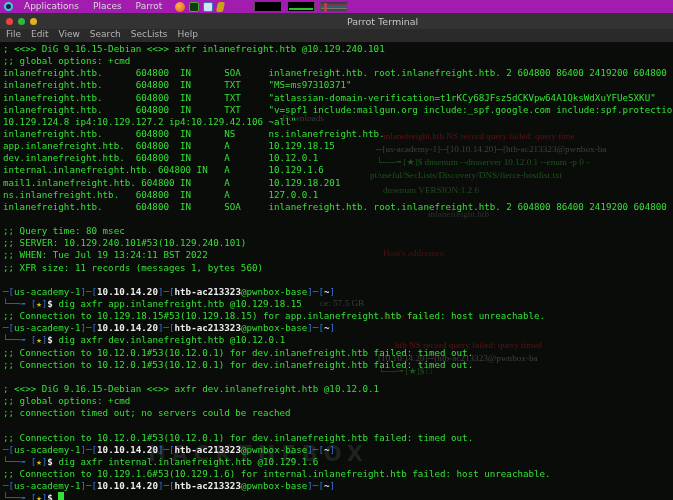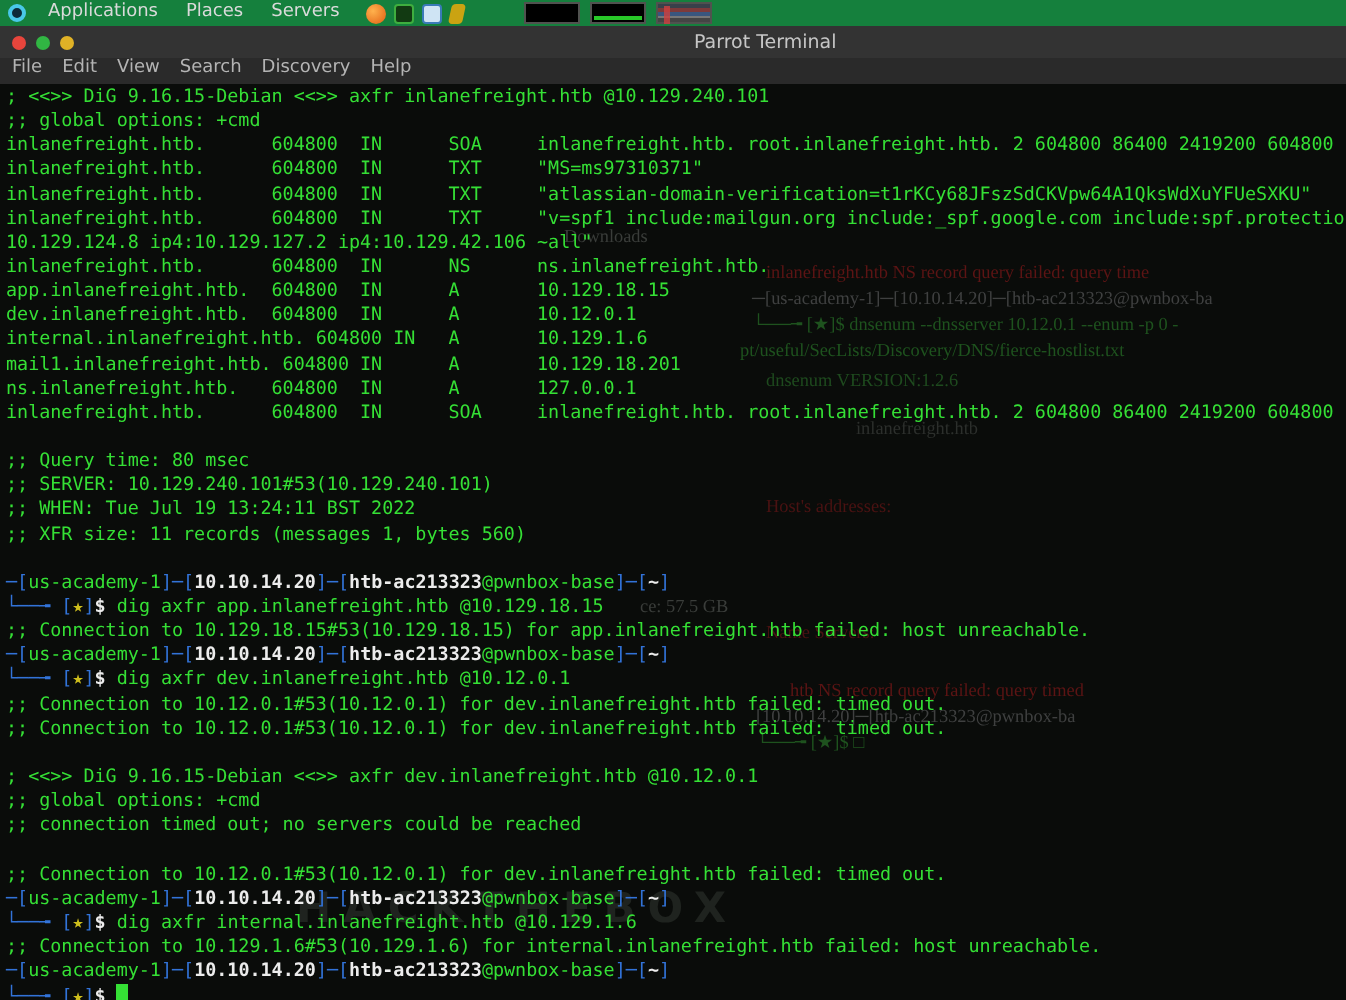--- a/index.html
+++ b/index.html
@@ -1,20 +1,20 @@
 <!DOCTYPE html>
 <html><head>
 <meta charset="utf-8">
 <style>
   html,body{margin:0;padding:0;background:#000;}
   .screen{position:relative;width:673px;height:500px;overflow:hidden;background:#0a0c0a;
           font-family:"DejaVu Sans",sans-serif;}
 
   
-  .topbar{position:absolute;top:0;left:0;width:673px;height:13px;background:#15803d;
+  .topbar{position:absolute;top:0;left:0;width:673px;height:13px;background:#a21caf;
           display:flex;align-items:center;z-index:5;}
   .parrot-logo{width:9px;height:9px;border-radius:50%;border:2px solid #49c8e8;background:#0c2a38;
                margin:0 4px 0 4px;box-sizing:border-box;}
   .menu-label{color:#dadada;font-size:9px;line-height:13px;padding:0 7px;}
   .launcher{width:10px;height:10px;margin:0 2px;border-radius:2px;}
   [data-name="firefox-icon"]{background:radial-gradient(circle at 35% 35%,#ffb24d,#e05e12);border-radius:50%;}
   [data-name="terminal-launcher-icon"]{background:#123a12;border:1px solid #3fae3f;box-sizing:border-box;}
   [data-name="window-manager-icon"]{background:#cfe4f4;border:1px solid #3a7ab8;box-sizing:border-box;}
   [data-name="lightning-icon"]{background:#caa312;transform:skewX(-12deg);width:7px;}
   .thumbs{display:flex;margin-left:28px;gap:5px;}
@@ -58,21 +58,21 @@
 </head>
 <body>
 
 <div class="screen" data-name="desktop-screen">
 
   <div class="topbar" data-name="system-menu-bar">
     <div class="parrot-logo" data-name="parrot-os-icon"></div>
     <div id="top-menus" style="display:flex;">
         <span class="menu-label" data-name="system-menu-applications">Applications</span>
         <span class="menu-label" data-name="system-menu-places">Places</span>
-        <span class="menu-label" data-name="system-menu-system">Servers</span>
+        <span class="menu-label" data-name="system-menu-system">Parrot</span>
       </div>
     <div id="launchers" style="display:flex;align-items:center;margin-left:4px;">
         <div class="launcher" data-name="firefox-icon"></div>
         <div class="launcher" data-name="terminal-launcher-icon"></div>
         <div class="launcher" data-name="window-manager-icon"></div>
         <div class="launcher" data-name="lightning-icon"></div>
       </div>
     <div class="thumbs" id="thumbs">
         <div class="thumb" data-name="window-thumbnail-1"></div>
         <div class="thumb" data-name="window-thumbnail-2"></div>
@@ -85,21 +85,21 @@
     <div class="dot green" data-name="minimize-button"></div>
     <div class="dot yellow" data-name="maximize-button"></div>
     <div class="win-title" data-name="window-title">Parrot Terminal</div>
   </div>
 
   <div class="menubar" data-name="terminal-menubar" id="menubar">
       <span class="mbar-item" data-name="menu-file">File</span>
       <span class="mbar-item" data-name="menu-edit">Edit</span>
       <span class="mbar-item" data-name="menu-view">View</span>
       <span class="mbar-item" data-name="menu-search">Search</span>
-      <span class="mbar-item" data-name="menu-terminal">Discovery</span>
+      <span class="mbar-item" data-name="menu-terminal">SecLists</span>
       <span class="mbar-item" data-name="menu-help">Help</span>
     </div>
 
   <div class="term" data-name="terminal-output">
     <div class="watermark" data-name="hackthebox-watermark">HACKTHEBOX</div>
     <div id="bleed-layer" data-name="background-bleed-layer"><span class="bleed" data-name="bleed-text" style="left: 282px; top: 70px; color: rgb(58, 61, 58);">Downloads</span><span class="bleed" data-name="bleed-text" style="left: 383px; top: 88px; color: rgb(92, 20, 20);">inlanefreight.htb NS record query failed: query time</span><span class="bleed" data-name="bleed-text" style="left: 376px; top: 101px; color: rgb(63, 64, 64);">─[us-academy-1]─[10.10.14.20]─[htb-ac213323@pwnbox-ba</span><span class="bleed" data-name="bleed-text" style="left: 376px; top: 114px; color: rgb(30, 82, 30);">└──╼ [★]$ dnsenum --dnsserver 10.12.0.1 --enum -p 0 -</span><span class="bleed" data-name="bleed-text" style="left: 370px; top: 127px; color: rgb(30, 82, 30);">pt/useful/SecLists/Discovery/DNS/fierce-hostlist.txt</span><span class="bleed" data-name="bleed-text" style="left: 383px; top: 142px; color: rgb(30, 74, 30);">dnsenum VERSION:1.2.6</span><span class="bleed" data-name="bleed-text" style="left: 428px; top: 166px; color: rgb(44, 47, 44);">inlanefreight.htb</span><span class="bleed" data-name="bleed-text" style="left: 383px; top: 205px; color: rgb(74, 18, 18);">Host's addresses:</span><span class="bleed" data-name="bleed-text" style="left: 320px; top: 255px; color: rgb(58, 61, 58);">ce: 57.5 GB</span><span class="bleed" data-name="bleed-text" style="left: 383px; top: 268px; color: rgb(74, 18, 18);">Name Servers:</span><span class="bleed" data-name="bleed-text" style="left: 395px; top: 297px; color: rgb(92, 20, 20);">htb NS record query failed: query timed</span><span class="bleed" data-name="bleed-text" style="left: 378px; top: 310px; color: rgb(63, 64, 64);">[10.10.14.20]─[htb-ac213323@pwnbox-ba</span><span class="bleed" data-name="bleed-text" style="left: 378px; top: 323px; color: rgb(30, 82, 30);">└──╼ [★]$ □</span></div>
     <div class="lines" id="term-lines" data-name="terminal-lines"><div class="tline" data-name="terminal-line"><span class="c-g">; &lt;&lt;&gt;&gt; DiG 9.16.15-Debian &lt;&lt;&gt;&gt; axfr inlanefreight.htb @10.129.240.101</span></div><div class="tline" data-name="terminal-line"><span class="c-g">;; global options: +cmd</span></div><div class="tline" data-name="terminal-line"><span class="c-g">inlanefreight.htb.      604800  IN      SOA     inlanefreight.htb. root.inlanefreight.htb. 2 604800 86400 2419200 604800</span></div><div class="tline" data-name="terminal-line"><span class="c-g">inlanefreight.htb.      604800  IN      TXT     "MS=ms97310371"</span></div><div class="tline" data-name="terminal-line"><span class="c-g">inlanefreight.htb.      604800  IN      TXT     "atlassian-domain-verification=t1rKCy68JFszSdCKVpw64A1QksWdXuYFUeSXKU"</span></div><div class="tline" data-name="terminal-line"><span class="c-g">inlanefreight.htb.      604800  IN      TXT     "v=spf1 include:mailgun.org include:_spf.google.com include:spf.protection</span></div><div class="tline" data-name="terminal-line"><span class="c-g">10.129.124.8 ip4:10.129.127.2 ip4:10.129.42.106 ~all"</span></div><div class="tline" data-name="terminal-line"><span class="c-g">inlanefreight.htb.      604800  IN      NS      ns.inlanefreight.htb.</span></div><div class="tline" data-name="terminal-line"><span class="c-g">app.inlanefreight.htb.  604800  IN      A       10.129.18.15</span></div><div class="tline" data-name="terminal-line"><span class="c-g">dev.inlanefreight.htb.  604800  IN      A       10.12.0.1</span></div><div class="tline" data-name="terminal-line"><span class="c-g">internal.inlanefreight.htb. 604800 IN   A       10.129.1.6</span></div><div class="tline" data-name="terminal-line"><span class="c-g">mail1.inlanefreight.htb. 604800 IN      A       10.129.18.201</span></div><div class="tline" data-name="terminal-line"><span class="c-g">ns.inlanefreight.htb.   604800  IN      A       127.0.0.1</span></div><div class="tline" data-name="terminal-line"><span class="c-g">inlanefreight.htb.      604800  IN      SOA     inlanefreight.htb. root.inlanefreight.htb. 2 604800 86400 2419200 604800</span></div><div class="tline" data-name="terminal-line"></div><div class="tline" data-name="terminal-line"><span class="c-g">;; Query time: 80 msec</span></div><div class="tline" data-name="terminal-line"><span class="c-g">;; SERVER: 10.129.240.101#53(10.129.240.101)</span></div><div class="tline" data-name="terminal-line"><span class="c-g">;; WHEN: Tue Jul 19 13:24:11 BST 2022</span></div><div class="tline" data-name="terminal-line"><span class="c-g">;; XFR size: 11 records (messages 1, bytes 560)</span></div><div class="tline" data-name="terminal-line"></div><div class="tline" data-name="terminal-line"><span class="c-b">─[</span><span class="c-g">us-academy-1</span><span class="c-b">]─[</span><span class="c-w">10.10.14.20</span><span class="c-b">]─[</span><span class="c-w">htb-ac213323</span><span class="c-g">@pwnbox-base</span><span class="c-b">]─[</span><span class="c-w">~</span><span class="c-b">]</span></div><div class="tline" data-name="terminal-line"><span class="c-b">└──╼ [</span><span class="c-y">★</span><span class="c-b">]</span><span class="c-w">$ </span><span class="c-g">dig axfr app.inlanefreight.htb @10.129.18.15</span></div><div class="tline" data-name="terminal-line"><span class="c-g">;; Connection to 10.129.18.15#53(10.129.18.15) for app.inlanefreight.htb failed: host unreachable.</span></div><div class="tline" data-name="terminal-line"><span class="c-b">─[</span><span class="c-g">us-academy-1</span><span class="c-b">]─[</span><span class="c-w">10.10.14.20</span><span class="c-b">]─[</span><span class="c-w">htb-ac213323</span><span class="c-g">@pwnbox-base</span><span class="c-b">]─[</span><span class="c-w">~</span><span class="c-b">]</span></div><div class="tline" data-name="terminal-line"><span class="c-b">└──╼ [</span><span class="c-y">★</span><span class="c-b">]</span><span class="c-w">$ </span><span class="c-g">dig axfr dev.inlanefreight.htb @10.12.0.1</span></div><div class="tline" data-name="terminal-line"><span class="c-g">;; Connection to 10.12.0.1#53(10.12.0.1) for dev.inlanefreight.htb failed: timed out.</span></div><div class="tline" data-name="terminal-line"><span class="c-g">;; Connection to 10.12.0.1#53(10.12.0.1) for dev.inlanefreight.htb failed: timed out.</span></div><div class="tline" data-name="terminal-line"></div><div class="tline" data-name="terminal-line"><span class="c-g">; &lt;&lt;&gt;&gt; DiG 9.16.15-Debian &lt;&lt;&gt;&gt; axfr dev.inlanefreight.htb @10.12.0.1</span></div><div class="tline" data-name="terminal-line"><span class="c-g">;; global options: +cmd</span></div><div class="tline" data-name="terminal-line"><span class="c-g">;; connection timed out; no servers could be reached</span></div><div class="tline" data-name="terminal-line"></div><div class="tline" data-name="terminal-line"><span class="c-g">;; Connection to 10.12.0.1#53(10.12.0.1) for dev.inlanefreight.htb failed: timed out.</span></div><div class="tline" data-name="terminal-line"><span class="c-b">─[</span><span class="c-g">us-academy-1</span><span class="c-b">]─[</span><span class="c-w">10.10.14.20</span><span class="c-b">]─[</span><span class="c-w">htb-ac213323</span><span class="c-g">@pwnbox-base</span><span class="c-b">]─[</span><span class="c-w">~</span><span class="c-b">]</span></div><div class="tline" data-name="terminal-line"><span class="c-b">└──╼ [</span><span class="c-y">★</span><span class="c-b">]</span><span class="c-w">$ </span><span class="c-g">dig axfr internal.inlanefreight.htb @10.129.1.6</span></div><div class="tline" data-name="terminal-line"><span class="c-g">;; Connection to 10.129.1.6#53(10.129.1.6) for internal.inlanefreight.htb failed: host unreachable.</span></div><div class="tline" data-name="terminal-line"><span class="c-b">─[</span><span class="c-g">us-academy-1</span><span class="c-b">]─[</span><span class="c-w">10.10.14.20</span><span class="c-b">]─[</span><span class="c-w">htb-ac213323</span><span class="c-g">@pwnbox-base</span><span class="c-b">]─[</span><span class="c-w">~</span><span class="c-b">]</span></div><div class="tline" data-name="terminal-line"><span class="c-b">└──╼ [</span><span class="c-y">★</span><span class="c-b">]</span><span class="c-w">$ </span><span class="cursor" data-name="terminal-cursor"></span></div></div>
   </div>
 
 </div>

